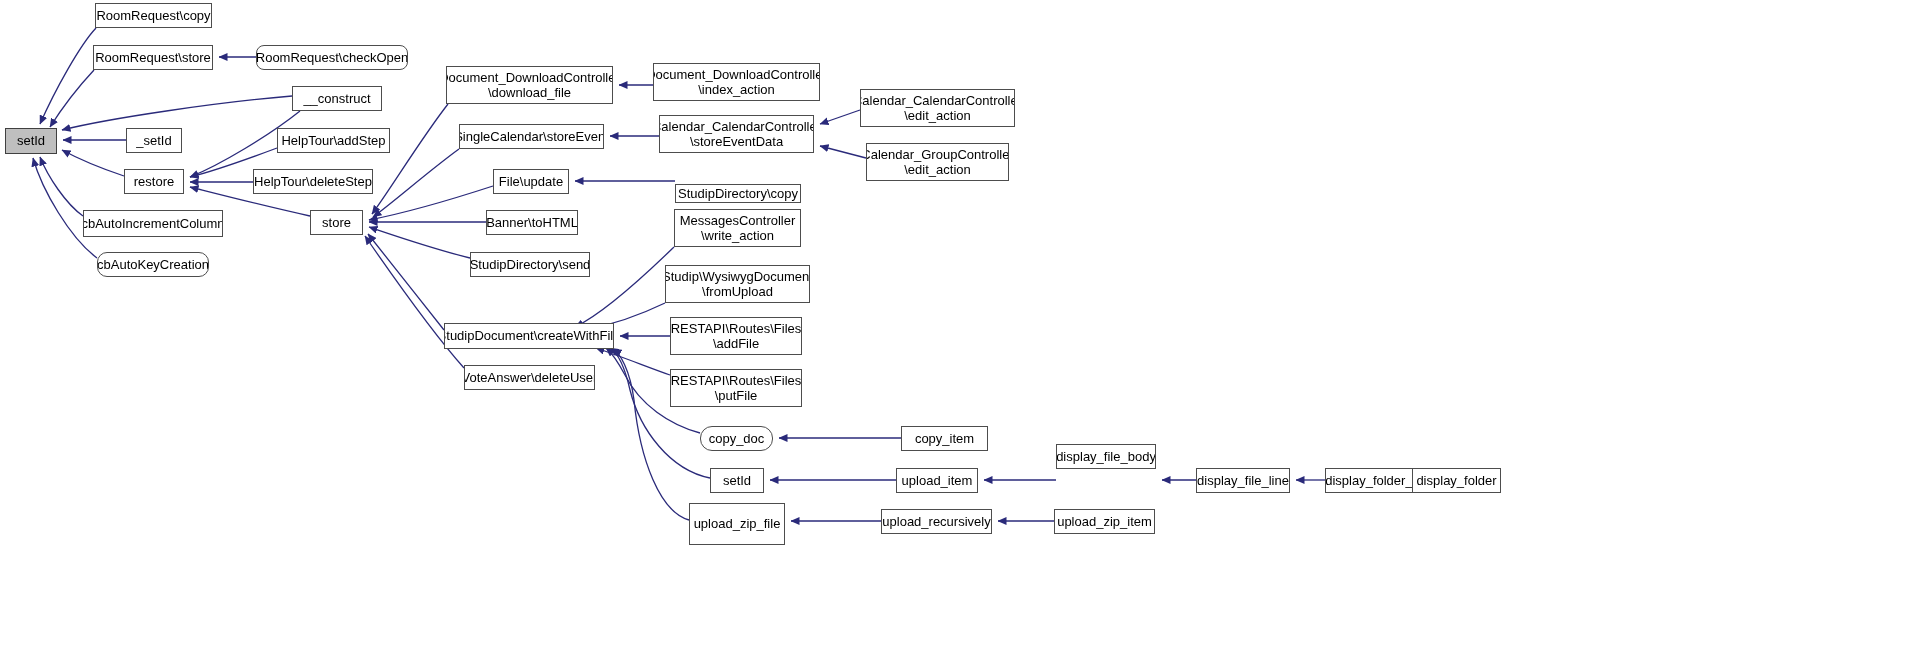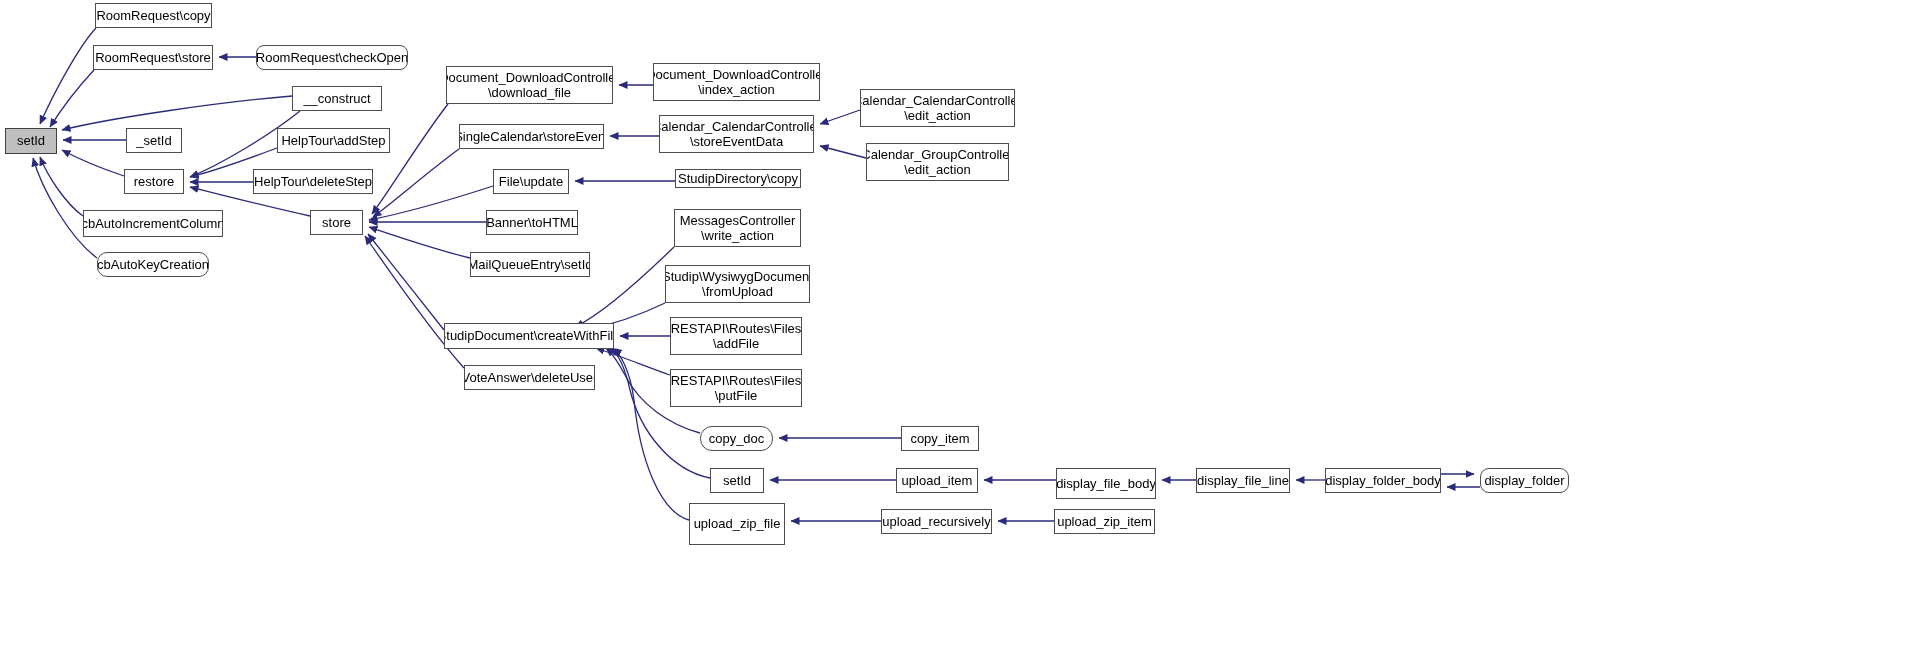--- a/index.html
+++ b/index.html
@@ -104,38 +104,38 @@
       <div class="node two-line" style="left: 653px; top: 63px; width: 167px; height: 38px;">Document_DownloadController
 \index_action</div>
       <div class="node two-line" style="left: 860px; top: 89px; width: 155px; height: 38px;">Calendar_CalendarController
 \edit_action</div>
       <div class="node" style="left: 459px; top: 124px; width: 145px; height: 25px;">SingleCalendar\storeEvent</div>
       <div class="node two-line" style="left: 659px; top: 115px; width: 155px; height: 38px;">Calendar_CalendarController
 \storeEventData</div>
       <div class="node two-line" style="left: 866px; top: 143px; width: 143px; height: 38px;">Calendar_GroupController
 \edit_action</div>
       <div class="node" style="left: 493px; top: 169px; width: 76px; height: 25px;">File\update</div>
-      <div class="node" style="left: 675px; top: 169px; width: 126px; height: 19px;">StudipDirectory\copy</div>
+      <div class="node" style="left: 675px; top: 184px; width: 126px; height: 19px;">StudipDirectory\copy</div>
       <div class="node" style="left: 486px; top: 210px; width: 92px; height: 25px;">Banner\toHTML</div>
       <div class="node two-line" style="left: 674px; top: 209px; width: 127px; height: 38px;">MessagesController
 \write_action</div>
-      <div class="node" style="left: 470px; top: 252px; width: 120px; height: 25px;">MailQueueEntry\setId</div>
+      <div class="node" style="left: 470px; top: 252px; width: 120px; height: 25px;">StudipDirectory\send</div>
       <div class="node two-line" style="left: 665px; top: 265px; width: 145px; height: 38px;">Studip\WysiwygDocument
 \fromUpload</div>
       <div class="node" style="left: 444px; top: 323px; width: 170px; height: 26px;">StudipDocument\createWithFile</div>
       <div class="node two-line" style="left: 670px; top: 317px; width: 132px; height: 38px;">RESTAPI\Routes\Files
 \addFile</div>
       <div class="node" style="left: 464px; top: 365px; width: 131px; height: 25px;">VoteAnswer\deleteUser</div>
       <div class="node two-line" style="left: 670px; top: 369px; width: 132px; height: 38px;">RESTAPI\Routes\Files
 \putFile</div>
       <div class="node" style="left: 700px; top: 426px; width: 73px; height: 25px; border-radius: 12px;">copy_doc</div>
-      <div class="node" style="left: 901px; top: 426px; width: 78px; height: 25px;">copy_item</div>
+      <div class="node" style="left: 901px; top: 426px; width: 87px; height: 25px;">copy_item</div>
       <div class="node" style="left: 710px; top: 468px; width: 54px; height: 25px;">setId</div>
       <div class="node" style="left: 896px; top: 468px; width: 82px; height: 25px;">upload_item</div>
-      <div class="node" style="left: 1056px; top: 468px; width: 100px; height: 31px;">display_file_body</div>
+      <div class="node" style="left: 1056px; top: 444px; width: 100px; height: 25px;">display_file_body</div>
       <div class="node" style="left: 1196px; top: 468px; width: 94px; height: 25px;">display_file_line</div>
       <div class="node" style="left: 1325px; top: 468px; width: 116px; height: 25px;">display_folder_body</div>
-      <div class="node" style="left: 1480px; top: 468px; width: 89px; height: 25px; border-radius: 9px;">display_folder</div>
+      <div class="node" style="left: 1412px; top: 468px; width: 89px; height: 25px;">display_folder</div>
       <div class="node" style="left: 689px; top: 503px; width: 96px; height: 42px;">upload_zip_file</div>
       <div class="node" style="left: 881px; top: 509px; width: 111px; height: 25px;">upload_recursively</div>
       <div class="node" style="left: 1054px; top: 509px; width: 101px; height: 25px;">upload_zip_item</div>
     </div>
 </div>
 
 </body></html>

